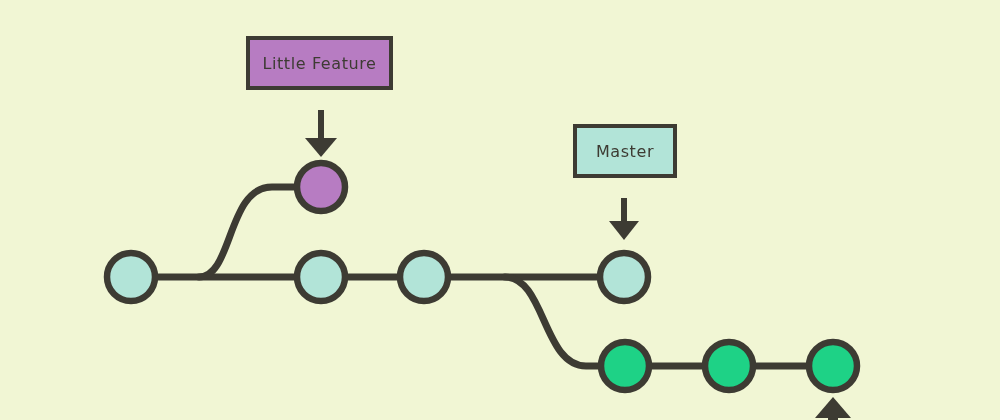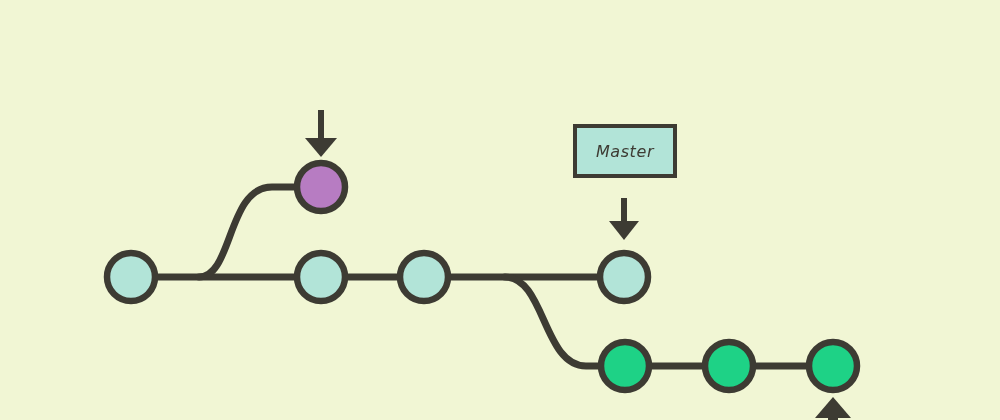--- a/index.html
+++ b/index.html
@@ -45,21 +45,20 @@
     background: #b77cc2;
     font-size: 16px;
   }
   #label-master {
     left: 573px;
     top: 124px;
     width: 104px;
     height: 54px;
     background: #b2e4d8;
     font-size: 16px;
-    font-style: italic;
   }
 </style>
 </head>
 <body>
 
 <div id="canvas">
 
   <svg id="graph" viewBox="0 0 1000 420" xmlns="http://www.w3.org/2000/svg">
 
     <g>
@@ -102,18 +101,21 @@
       <path d="M 609 221 L 624 240 L 639 221 Z" fill="#3d3b33"></path>
     </g>
 
     <g>
       <path d="M 833 397 L 851 418 L 815 418 Z" fill="#3d3b33"></path>
       <path d="M 833 416 L 833 420" stroke="#3d3b33" stroke-width="10" fill="none"></path>
     </g>
 
   </svg>
 
+  <div class="label-box" id="label-little-feature">
+    <span>Little Feature</span>
+  </div>
 
   <div class="label-box" id="label-master">
     <span>Master</span>
   </div>
 
 </div>
 
 </body></html>

